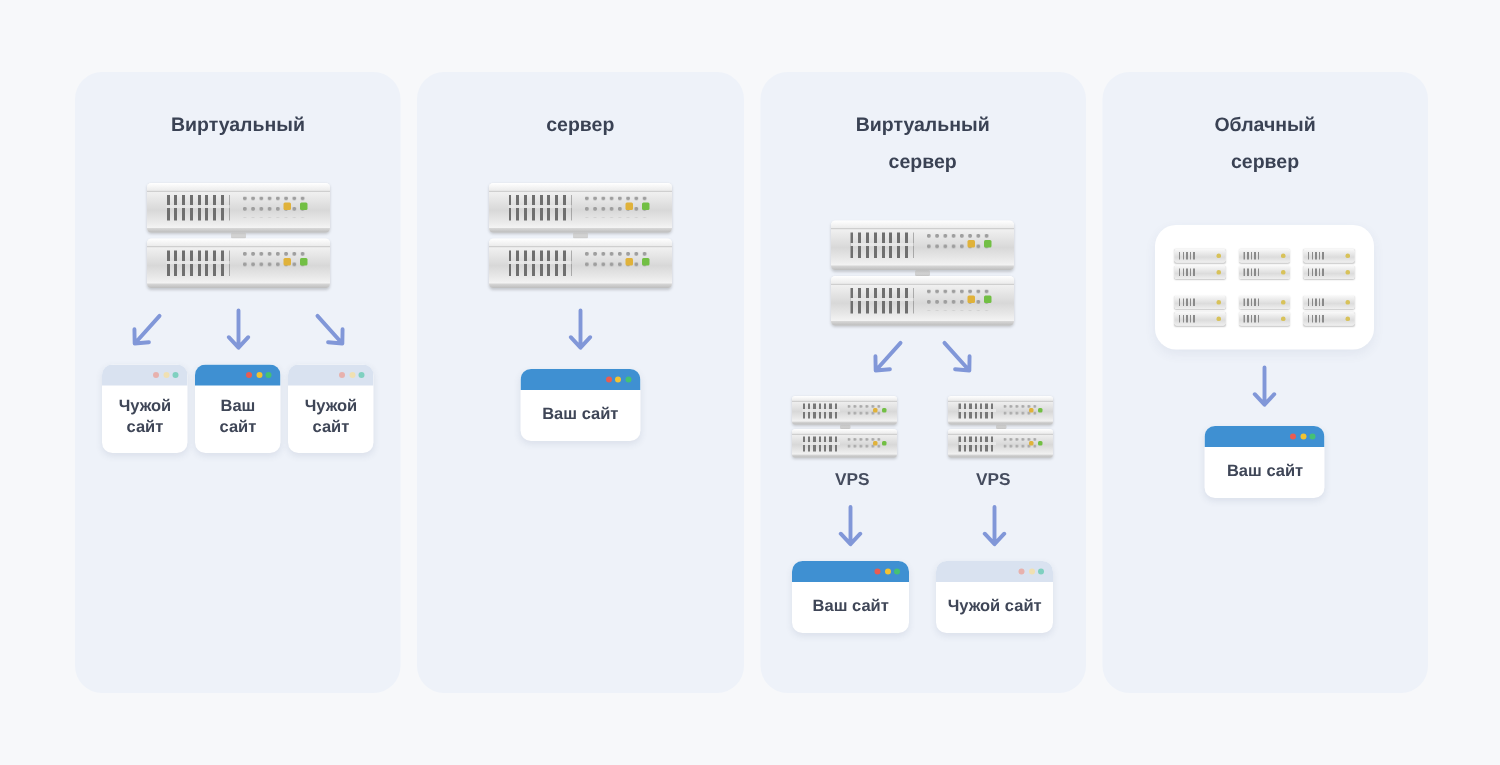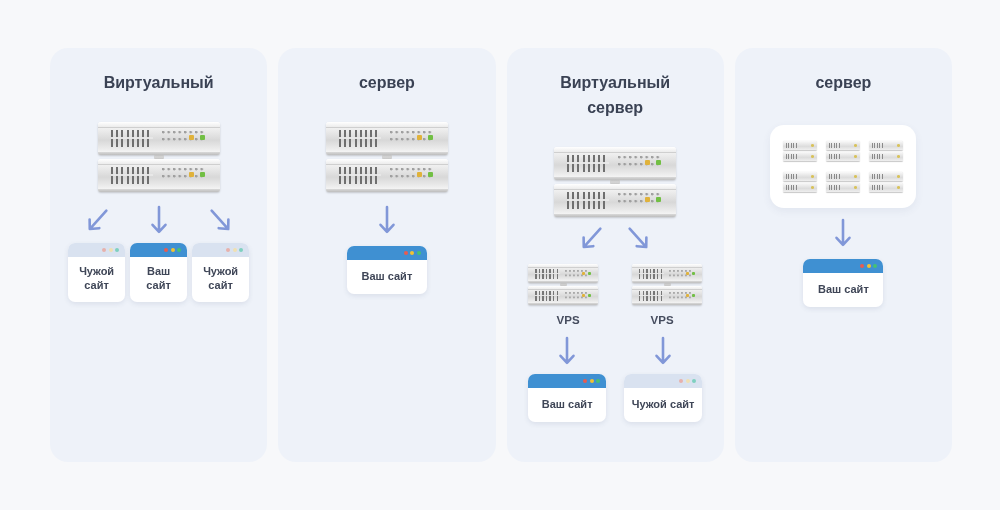--- a/index.html
+++ b/index.html
@@ -11,21 +11,21 @@
   .panels{
     position:absolute;left:50px;top:48px;width:902px;height:414px;
     display:flex;gap:11px;
   }
   .panel{
     flex:1;background:#eef2f9;border-radius:18px;
     display:flex;flex-direction:column;align-items:center;
     padding-top:22px;box-sizing:border-box;
   }
   .panel-title{
-    margin:0;font-size:16px;font-weight:700;color:#3a4254;
+    margin:0;font-size:13px;font-weight:700;color:#3a4254;
     text-align:center;line-height:25px;
   }
   .panel-title span{display:block;}
 
   
   .rack{display:flex;flex-direction:column;align-items:center;}
   .rack.big{margin-top:27px;}
   .unit{
     position:relative;width:122px;height:33px;border-radius:3px;
     background:linear-gradient(180deg,#fbfbfb 0%,#eeeeee 22%,#d8d8d8 55%,#e9e9e9 78%,#f3f3f3 90%,#c6c6c6 100%);
@@ -320,20 +320,21 @@
               <span class="dot g"></span>
             </span>
           </div>
         <div class="win-label">Чужой сайт</div>
       </div>
     </div>
   </section>
 
   <section class="panel">
     <h2 class="panel-title">
+      <span>Облачный</span>
       <span>сервер</span>
     </h2>
     <div class="cloud-box">
       <div class="tiny-rack">
           <span class="tunit"></span>
           <span class="tunit"></span>
         </div>
       <div class="tiny-rack">
           <span class="tunit"></span>
           <span class="tunit"></span>

